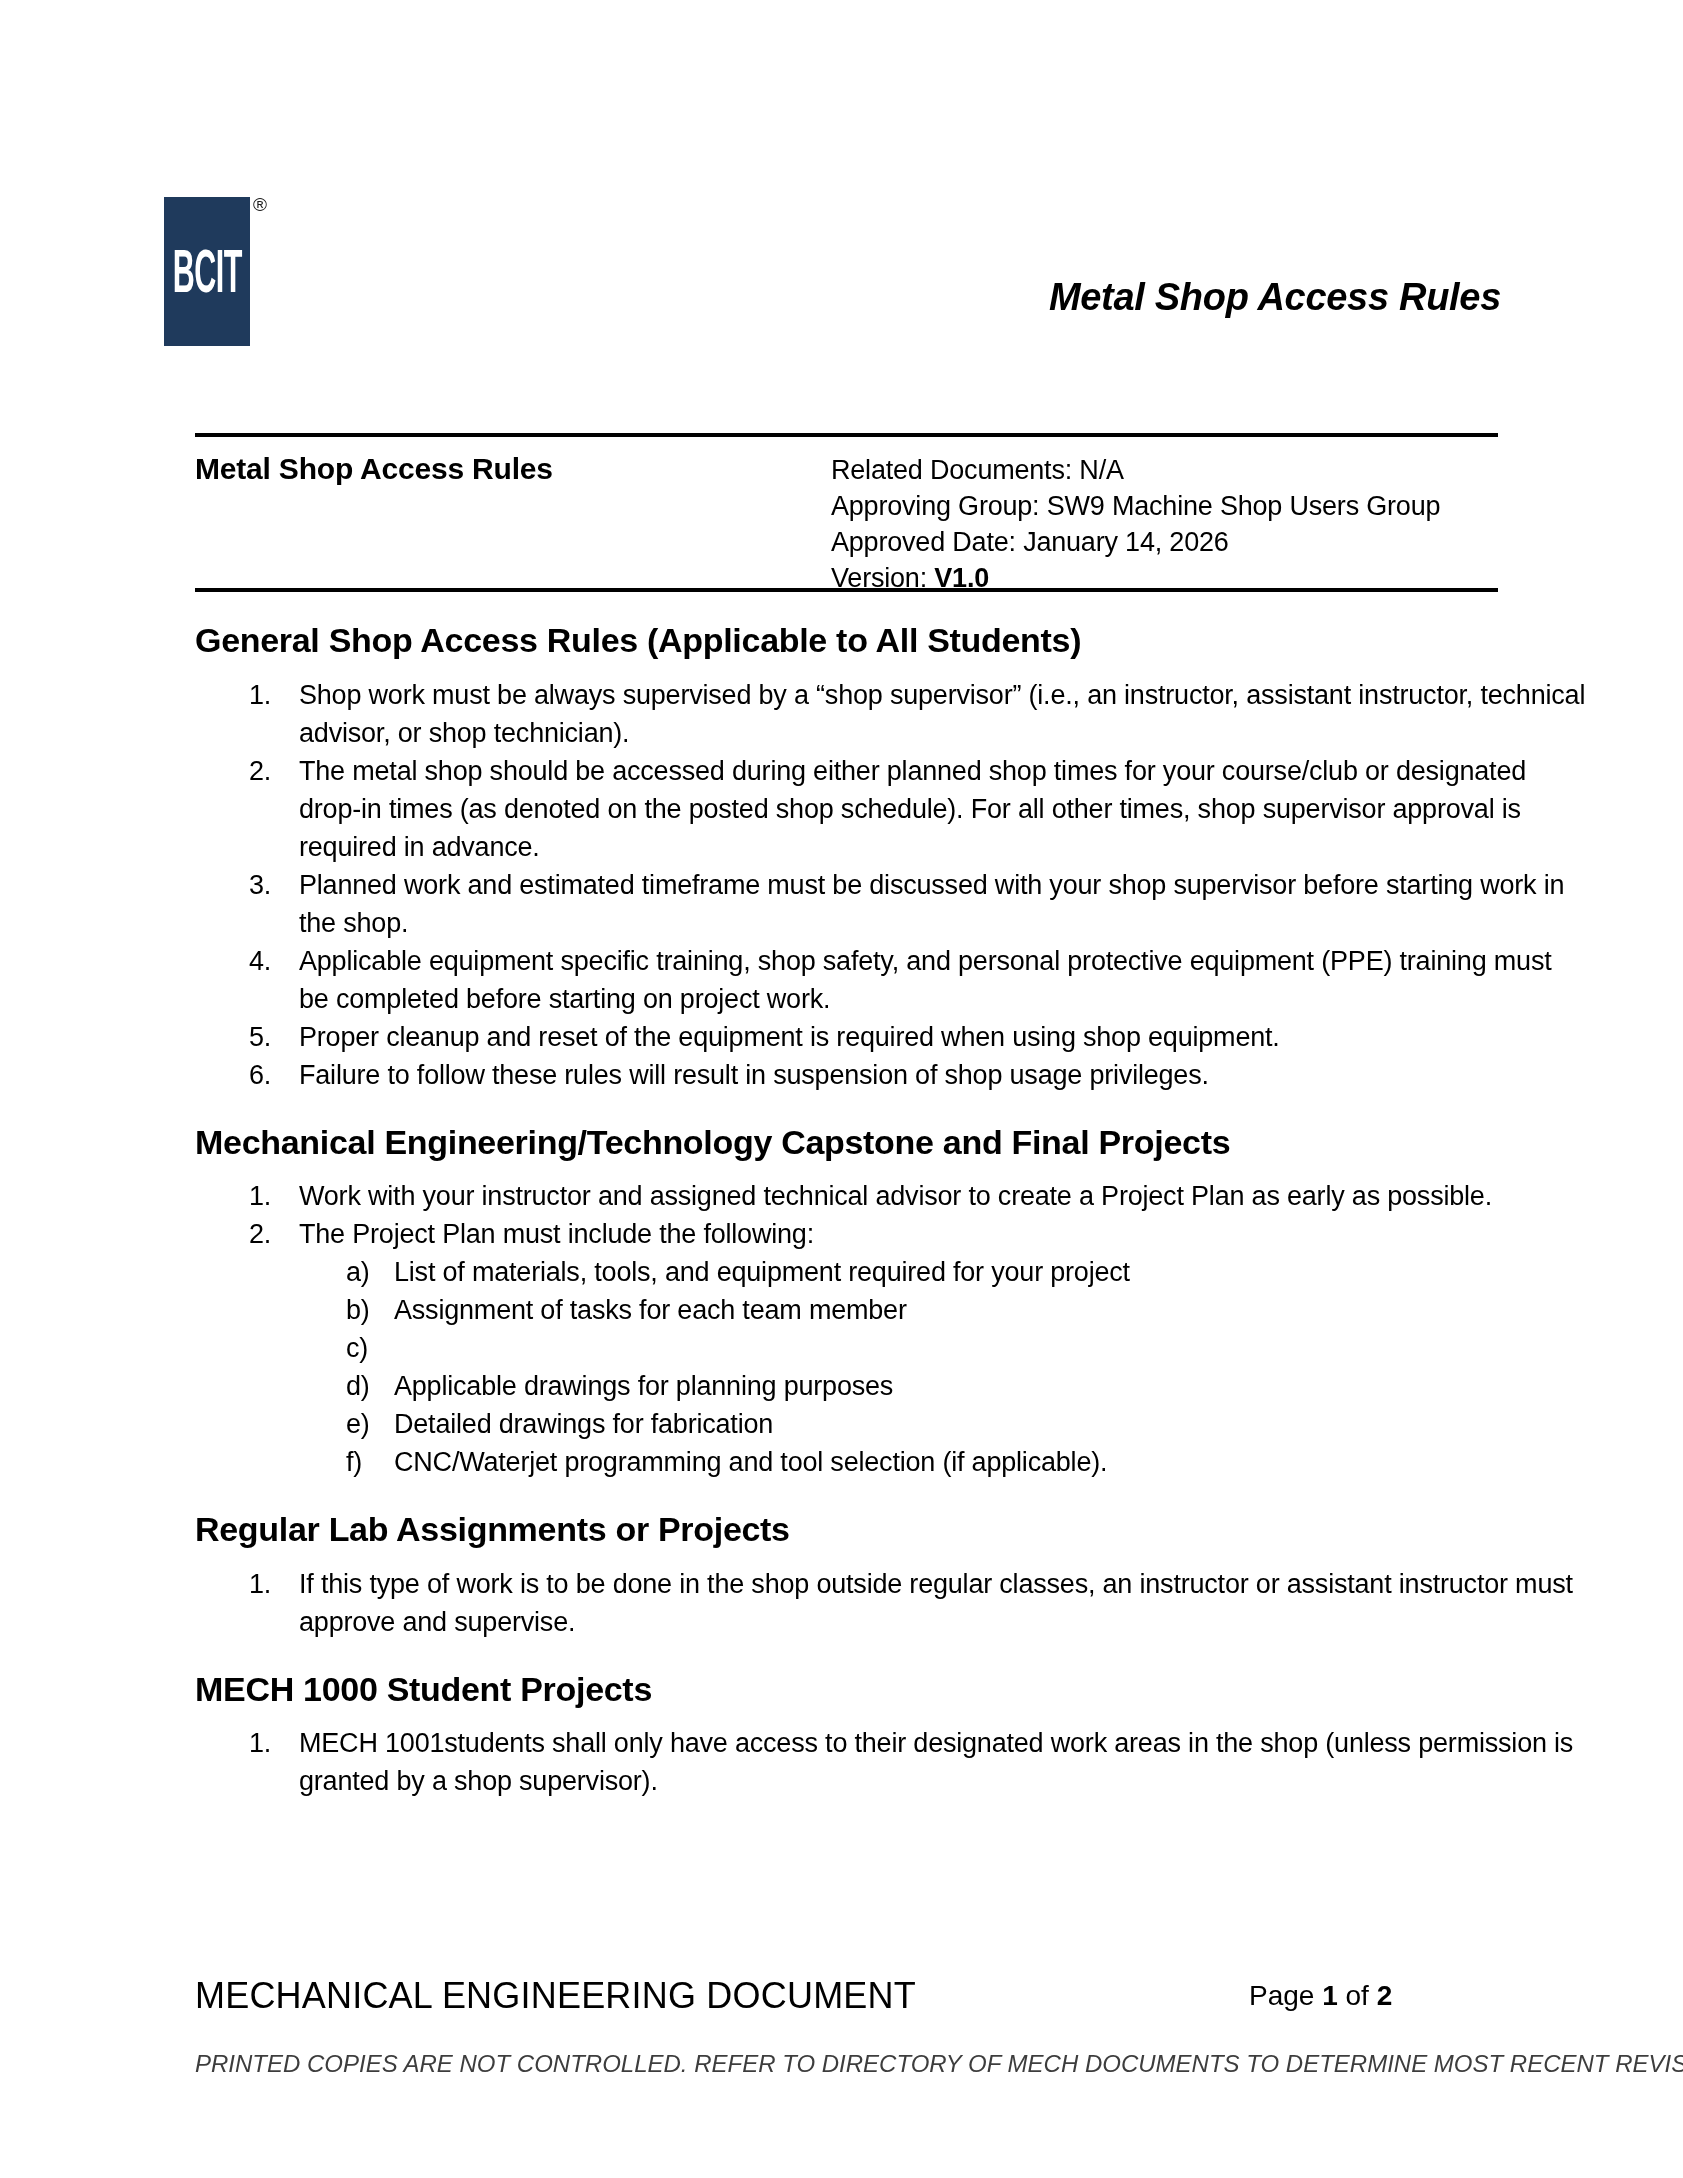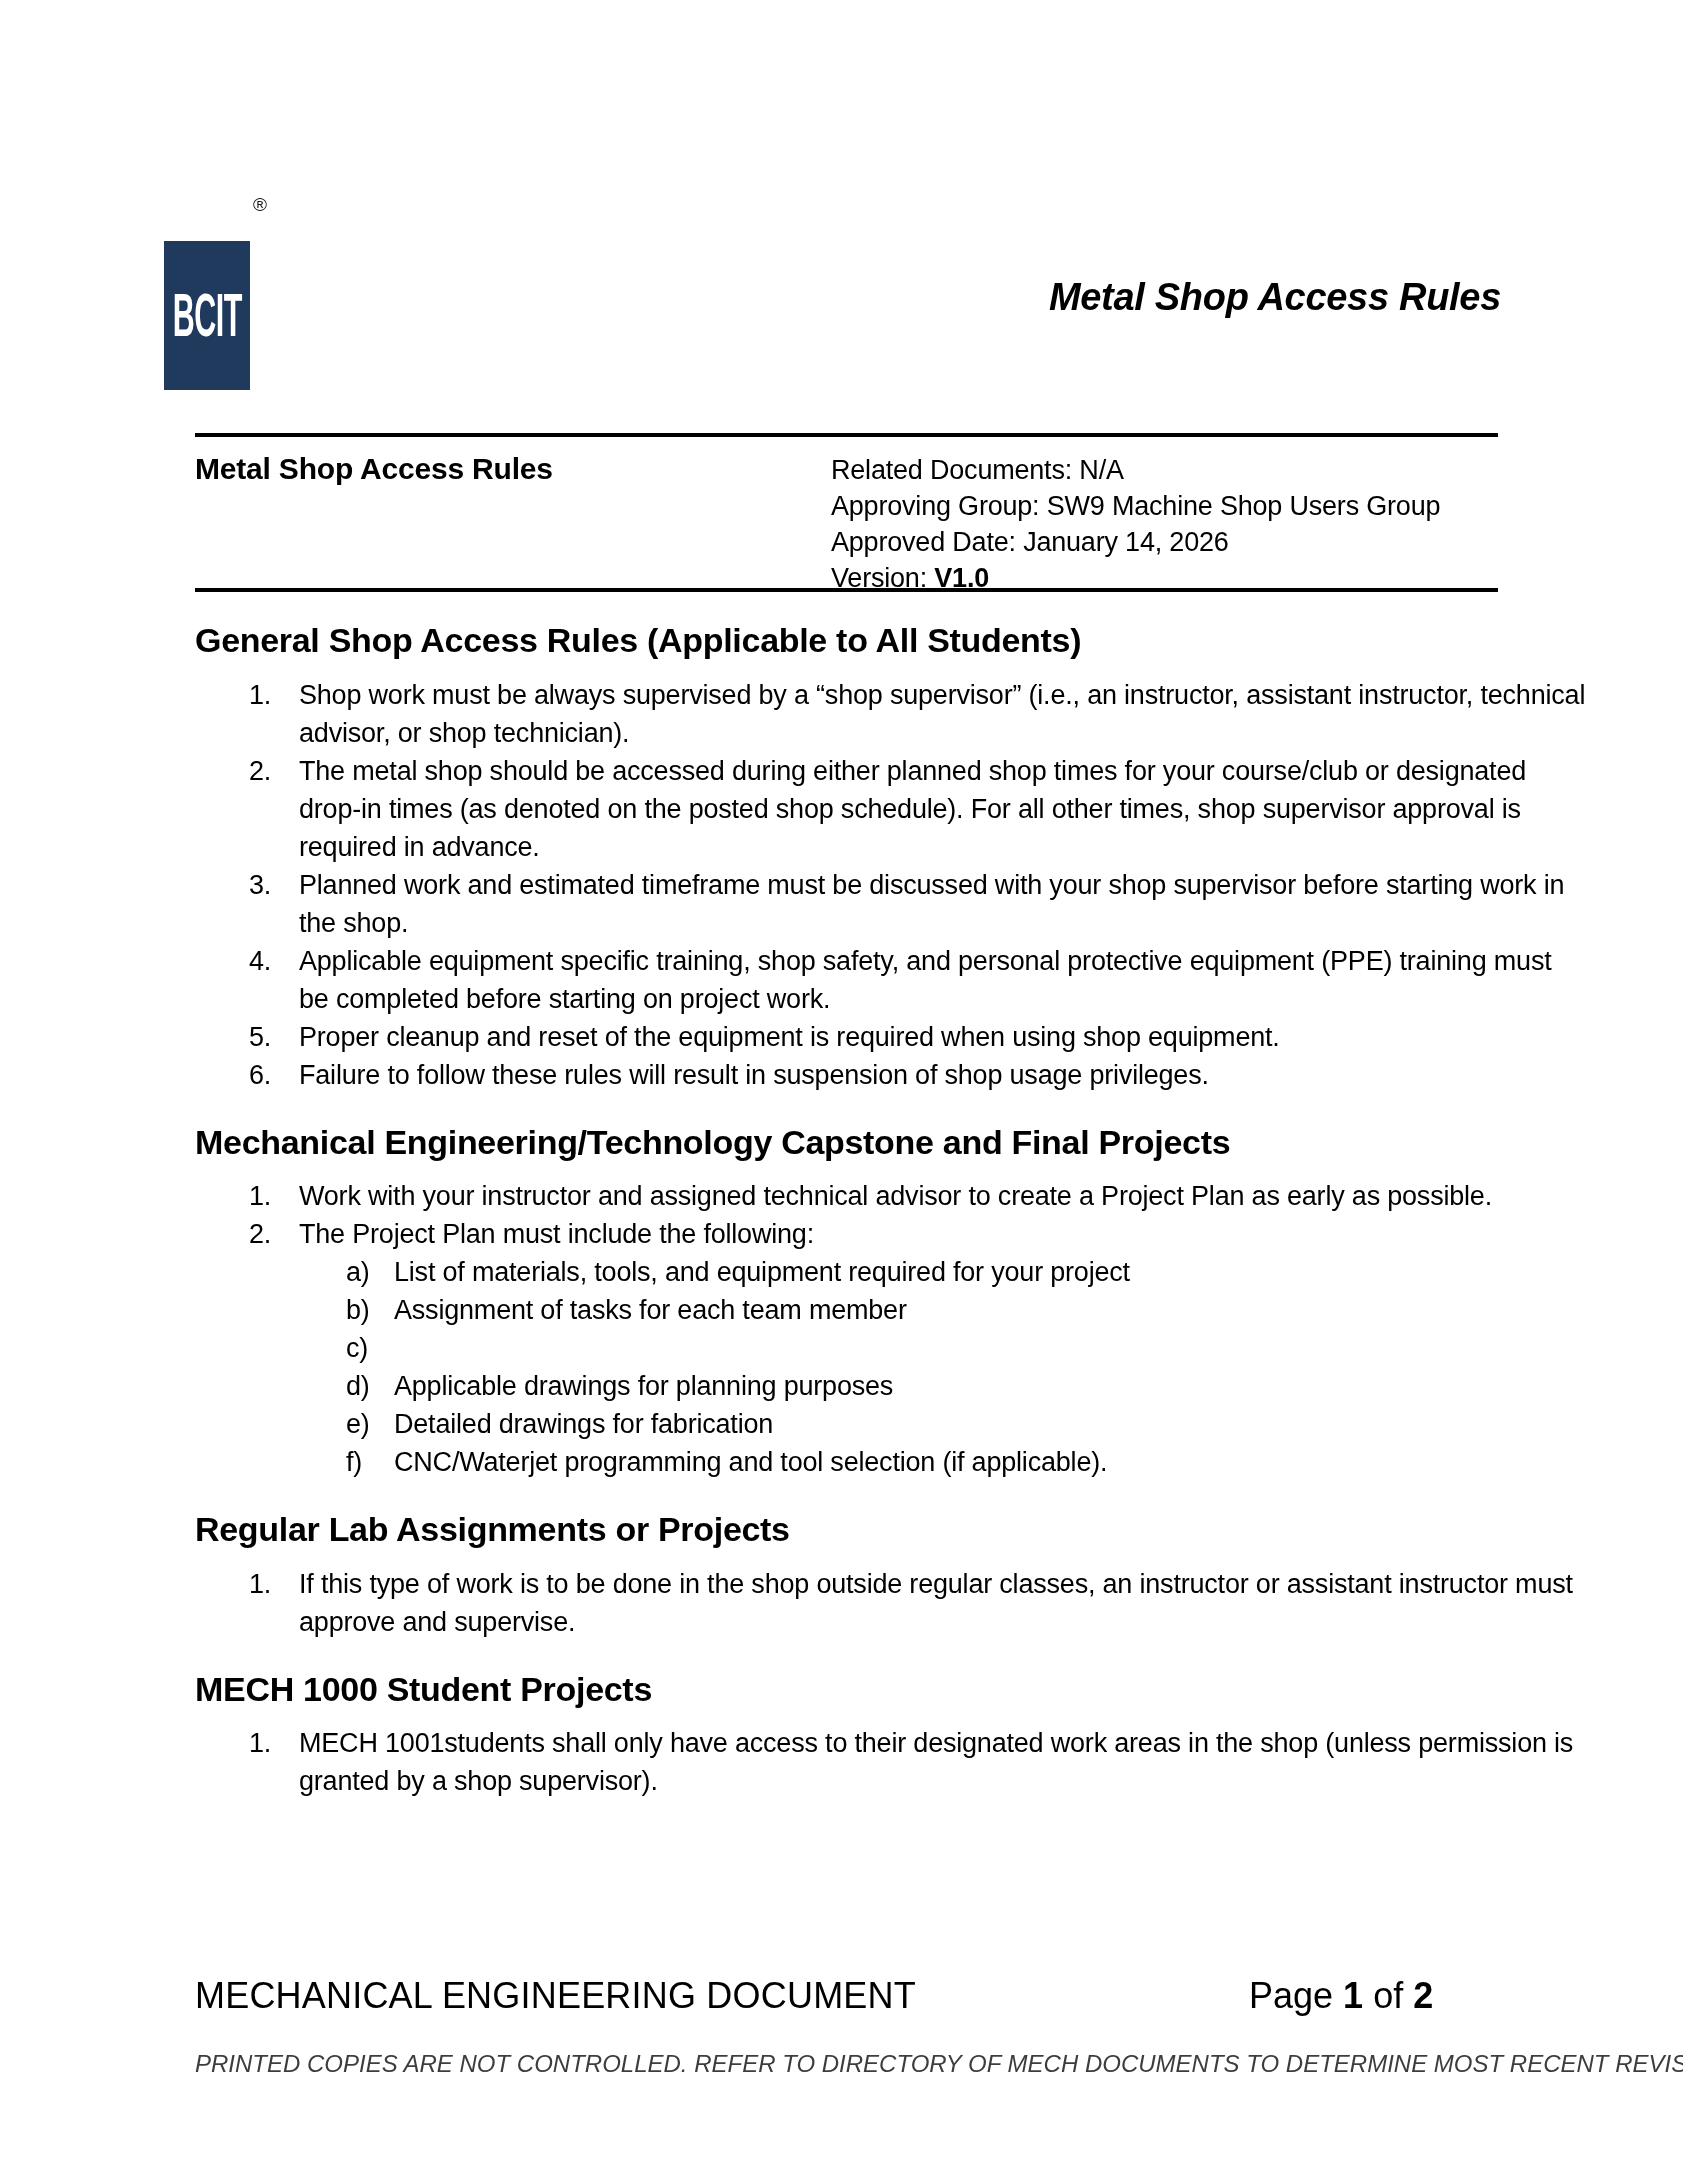--- a/index.html
+++ b/index.html
@@ -53,34 +53,34 @@
   .sub-item { display:flex; font-size:27px; line-height:38px; letter-spacing:-0.2px; padding-left:151px; }
   .sub-item > .marker { flex:0 0 48px; }
   .sub-item > .text { flex:none; width:1125px; }
   
   #footer-doc-type {
     position:absolute; left:195px; top:1980px;
     font-size:36px; line-height:31px; letter-spacing:0.2px; white-space:nowrap;
   }
   #page-indicator {
     position:absolute; left:1249px; top:1980px;
-    font-size:36px; line-height:31px; white-space:nowrap;
+    font-size:28px; line-height:31px; white-space:nowrap;
   }
   #page-indicator .pg-bold { font-weight:bold; }
   #footer-disclaimer {
     position:absolute; left:195px; top:2050px;
     font-size:24px; line-height:27px; font-style:italic; color:#3d3d3d; white-space:nowrap;
   }
 </style>
 </head>
 <body>
 
 <div id="page">
 
-  <div id="logo-box" style="background: rgb(31, 58, 92); margin-top: 44px;">
+  <div id="logo-box" style="background: rgb(31, 58, 92);">
     <span id="logo-text">BCIT</span>
   </div>
   <span id="registered-mark">®</span>
 
   <div id="doc-title">Metal Shop Access Rules</div>
 
   <div id="info-table">
     <div id="info-table-title">Metal Shop Access Rules</div>
     <div id="info-fields">
         <div class="info-field"><span>Related Documents: </span><span>N/A</span></div>

